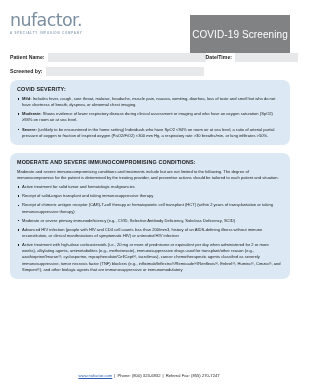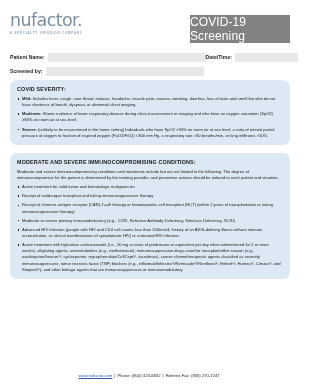--- a/index.html
+++ b/index.html
@@ -46,24 +46,24 @@
     color: #8aa0b4;
     margin-top: 1.5px;
     font-weight: 700;
     white-space: nowrap;
   }
   .badge {
     position: absolute;
     right: 8px;
     top: 15px;
     width: 100px;
-    height: 28px;
+    height: 38px;
     background: #808284;
     color: #ffffff;
-    font-size: 12px;
+    font-size: 10px;
     letter-spacing: 0.1px;
     display: flex;
     align-items: center;
     justify-content: center;
     box-sizing: border-box;
   }
 
   
   .fields {
     padding: 0 8px 0 10px;

